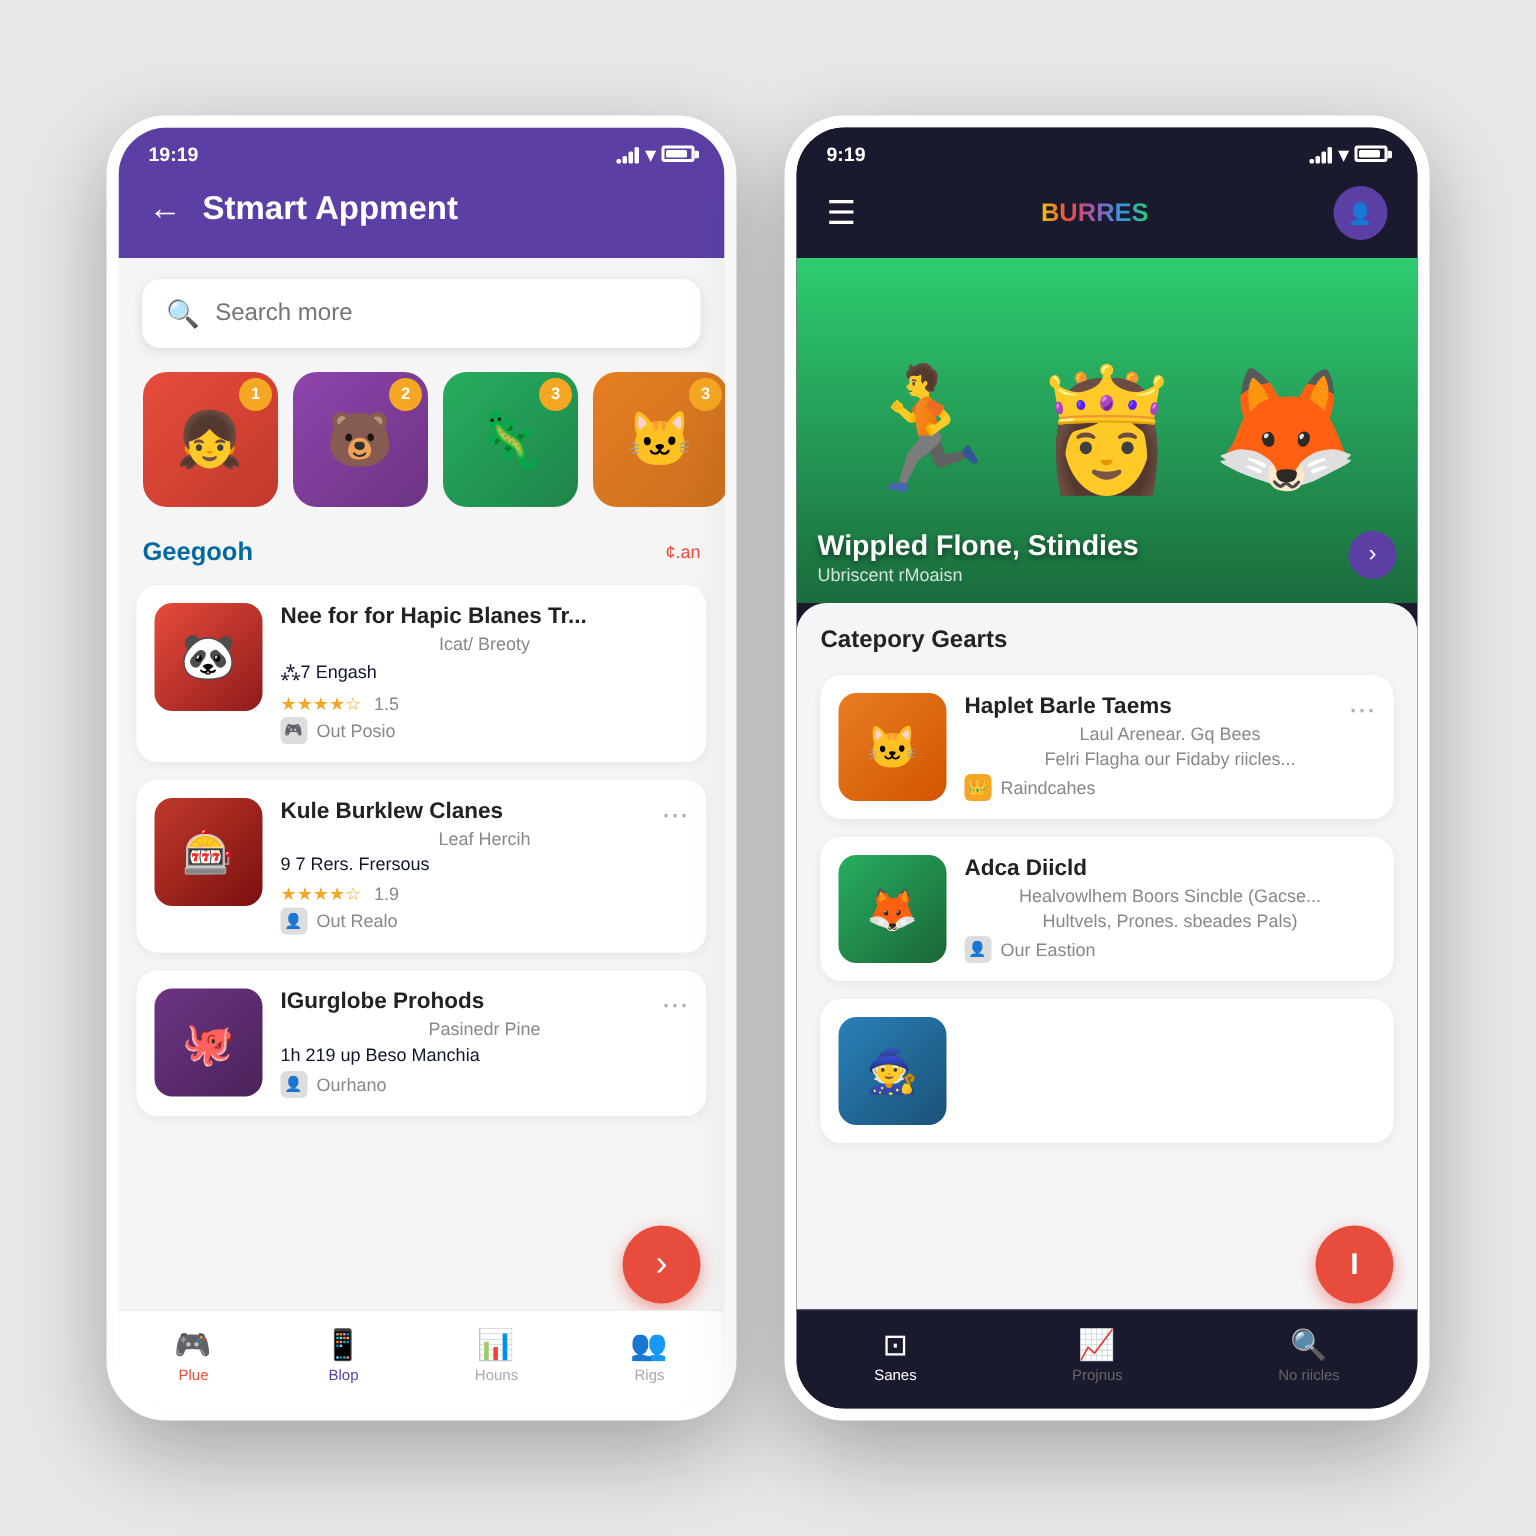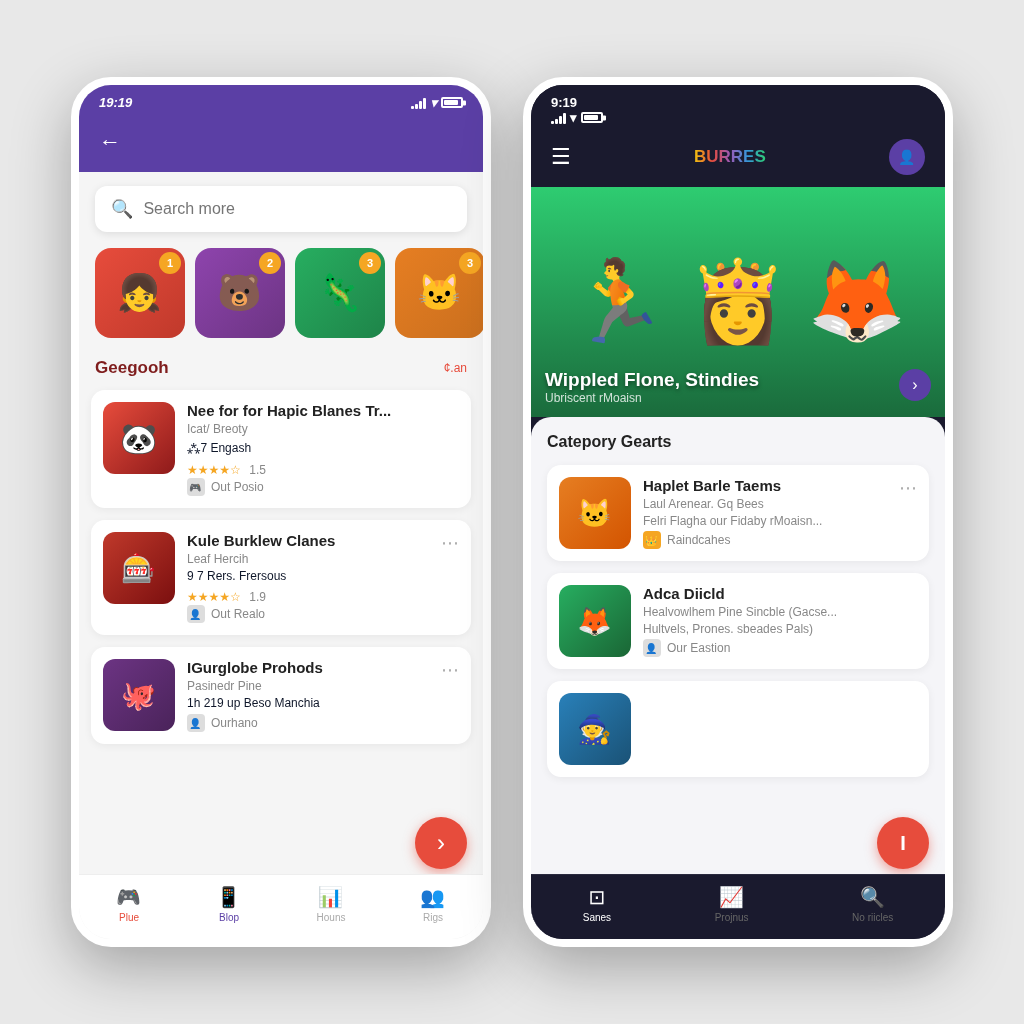--- a/index.html
+++ b/index.html
@@ -38,21 +38,20 @@
 
     .phone-left .status-bar {
       background: #5b3fa5;
       color: #fff;
       font-size: 13px;
       font-weight: 600;
       padding: 10px 20px 6px;
       display: flex;
       justify-content: space-between;
       align-items: flex-end;
-      font-style: italic;
     }
 
     .phone-left .header {
       background: #5b3fa5;
       padding: 10px 20px 20px;
       display: flex;
       align-items: center;
       gap: 14px;
     }
 
@@ -142,21 +141,21 @@
     .section-header {
       display: flex;
       justify-content: space-between;
       align-items: center;
       padding: 4px 16px 12px;
     }
 
     .section-title {
       font-size: 17px;
       font-weight: 700;
-      color: #7f1d1d;
+      color: #0369a1;
     }
 
     .section-link {
       font-size: 12px;
       color: #e74c3c;
     }
 
     .game-list {
       padding: 0 12px;
       display: flex;
@@ -186,21 +185,21 @@
       font-size: 30px;
       overflow: hidden;
     }
 
     .thumb-red { background: linear-gradient(135deg, #e74c3c, #8e1a1a); }
     .thumb-dark-red { background: linear-gradient(135deg, #c0392b, #7b0f0f); }
     .thumb-purple { background: linear-gradient(135deg, #6c3483, #4a235a); }
 
     .game-info { flex: 1; }
     .game-name { font-size: 15px; font-weight: 700; color: #222; margin-bottom: 3px; }
-    .game-subtitle { font-size: 12px; color: #888; margin-bottom: 3px; }
+    .game-subtitle { font-size: 12px; color: #888; margin-bottom: 3px; text-align: center; }
     .game-meta { font-size: 12px; color: #0f172a; margin-bottom: 4px; }
     .stars { color: #f5a623; font-size: 12px; }
     .star-count { font-size: 12px; color: #888; margin-left: 4px; }
     .game-publisher {
       display: flex;
       align-items: center;
       gap: 6px;
       font-size: 12px;
       color: #888;
     }
@@ -276,21 +275,20 @@
 
     .phone-right .status-bar {
       background: #1a1a2e;
       color: #fff;
       font-size: 13px;
       font-weight: 600;
       padding: 10px 20px 6px;
       display: flex;
       justify-content: space-between;
       align-items: flex-start;
-      flex-direction: column;
     }
 
     .phone-right .header {
       background: #1a1a2e;
       padding: 8px 20px 12px;
       display: flex;
       justify-content: space-between;
       align-items: center;
     }
 
@@ -516,20 +514,21 @@
         </div>
         <span>▾</span>
         <span class="battery">
             <span class="battery-fill"></span>
           </span>
       </div>
     </div>
 
     <div class="header">
       <span class="back-arrow">←</span>
+      <span class="title">Stmart Appment</span>
     </div>
 
     <div class="search-bar">
       <span class="search-icon">🔍</span>
       <input type="text" readonly="" placeholder="Search more" style="">
     </div>
 
     <div class="featured-row">
       <div class="featured-item featured-bg-1">
         <span class="featured-char">👧</span>
@@ -677,36 +676,36 @@
     <div class="right-content">
       <div class="category-title">Catepory Gearts</div>
 
       <div class="game-card-right">
         <div class="game-thumb thumb-cat">
           <span style="font-size:28px">🐱</span>
         </div>
         <div class="game-info">
           <div class="game-name">Haplet Barle Taems</div>
           <div class="game-subtitle">Laul Arenear. Gq Bees</div>
-          <div class="game-subtitle">Felri Flagha our Fidaby rMoaisn...</div>
+          <div class="game-subtitle">Felri Flagha our Fidaby riicles...</div>
           <div class="game-publisher">
             <div class="right-publisher-icon">👑</div>
             <span>Raindcahes</span>
           </div>
         </div>
         <span class="more-btn">⋯</span>
       </div>
 
       <div class="game-card-right">
         <div class="game-thumb thumb-green">
           <span style="font-size:28px">🦊</span>
         </div>
         <div class="game-info">
           <div class="game-name">Adca Diicld</div>
-          <div class="game-subtitle">Healvowlhem Pine Sincble (Gacse...</div>
+          <div class="game-subtitle">Healvowlhem Boors Sincble (Gacse...</div>
           <div class="game-subtitle">Hultvels, Prones. sbeades Pals)</div>
           <div class="game-publisher">
             <div class="publisher-icon">👤</div>
             <span>Our Eastion</span>
           </div>
         </div>
       </div>
 
       <div class="game-card-right" style="margin-bottom:0">
         <div class="game-thumb thumb-blue2">

